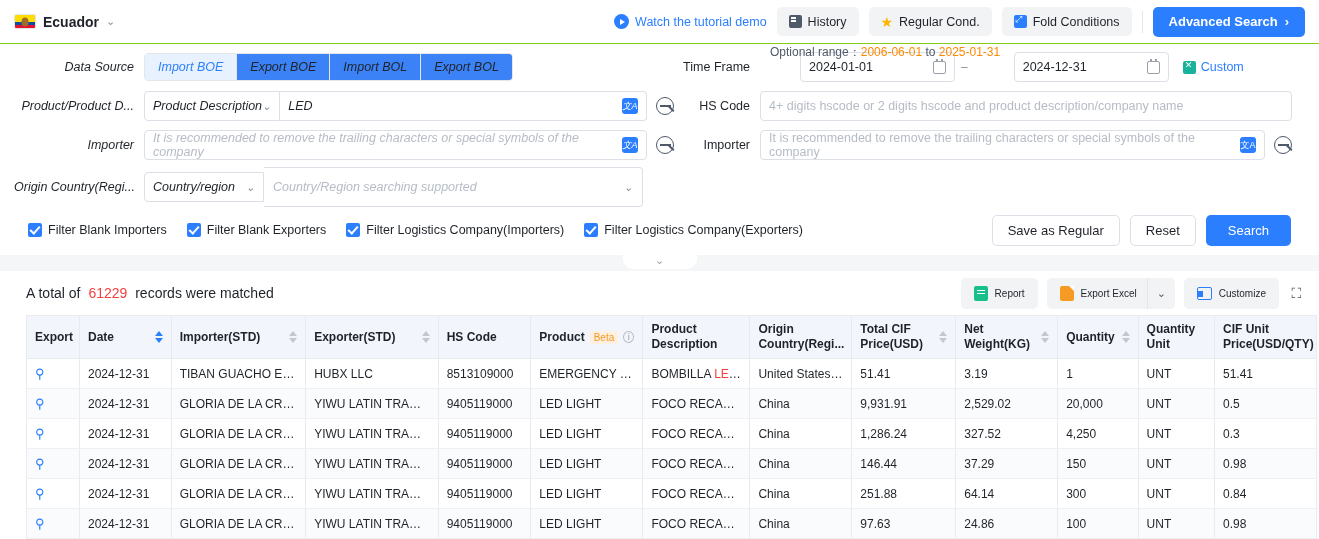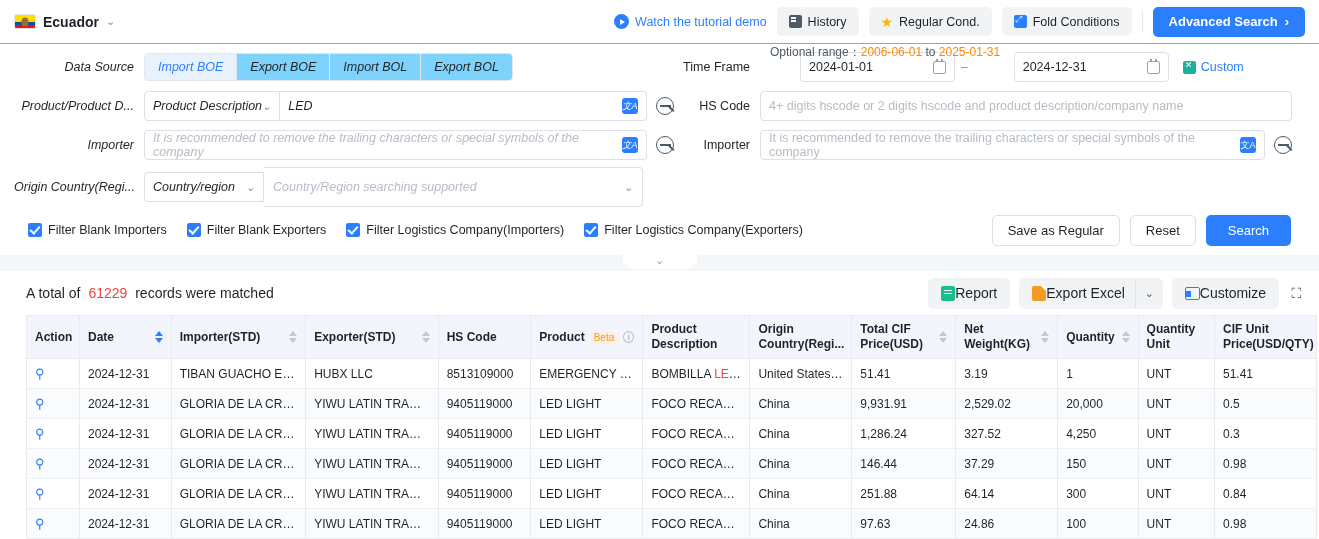--- a/index.html
+++ b/index.html
@@ -73,21 +73,21 @@
   .lbl {
     font-size: 12.5px; color: #1f2329; text-align: right;
     padding-right: 10px; white-space: nowrap; overflow: hidden;
   }
   .lbl-l { width: 130px; }
   .lbl-r { width: 86px; }
 
   .seg { display: flex; border: 1px solid #e5e6eb; border-radius: 4px; overflow: hidden; height: 28px; }
   .seg > div {
     padding: 0 13px; display: flex; align-items: center; font-size: 12.5px;
-    border-right: 1px solid #e5e6eb; color: #1f2329; background: #7dd3fc; cursor: pointer;
+    border-right: 1px solid #e5e6eb; color: #1f2329; background: #3b82f6; cursor: pointer;
   }
   .seg > div:last-child { border-right: none; }
   .seg > div.active { background: #e8f2ff; color: #2b7fff; }
 
   .optrange {
     position: absolute; left: 770px; top: 0px; font-size: 12px; color: #4e5969; white-space: nowrap;
   }
   .optrange b { color: #ff8800; font-weight: normal; }
 
   .inputbox {
@@ -164,22 +164,22 @@
     color: #9aa1ab; font-size: 11px; cursor: pointer;
   }
 
   
   .results { padding: 0 14px; margin-left: 12px; }
   .resbar { display: flex; align-items: center; height: 44px; }
   .total { font-size: 14px; color: #1f2329; }
   .total .num { color: #f53f3f; padding: 0 4px; }
   .resbtns { margin-left: auto; display: flex; align-items: center; gap: 9px; }
   .rbtn {
-    display: flex; align-items: center; gap: 0; background: #f2f3f5; border: none;
-    border-radius: 5px; height: 31px; padding: 0 13px; font-size: 14px; color: #1f2329;
+    display: flex; align-items: center; gap: 7px; background: #f2f3f5; border: none;
+    border-radius: 5px; height: 31px; padding: 0 13px; font-size: 10px; color: #1f2329;
     font-family: inherit; cursor: pointer;
   }
   .rbtn.joined { border-radius: 5px 0 0 5px; padding-right: 10px; }
   .rcaret {
     background: #f2f3f5; border: none; border-radius: 0 5px 5px 0; height: 31px;
     width: 28px; color: #4e5969; font-size: 11px; border-left: 1px solid #e5e6eb; cursor: pointer;
   }
   .ic-report { width: 14px; height: 15px; background: #19bf8a; border-radius: 2px; position: relative; }
   .ic-report::after { content:""; position:absolute; left:3px; top:4px; width:8px; height:1.5px; background:#fff; box-shadow:0 3px 0 #fff; }
   .ic-excel { width: 14px; height: 15px; background: #f59a23; border-radius: 2px; position: relative; }
@@ -434,21 +434,21 @@
         <col style="width:102px">
           <col style="width:100px">
           <col style="width:79px">
           <col style="width:75px">
           <col style="width:100px">
       </colgroup>
       <thead>
         <tr>
           <th>
               <div class="th-in">
-                <span class="th-txt">Action</span>
+                <span class="th-txt">Export</span>
               </div>
             </th>
           <th>
               <div class="th-in">
                 <span class="th-txt">Date</span>
                 <span class="sorter active">
                   <i class="up"></i>
                   <i class="dn"></i>
                 </span>
               </div>

